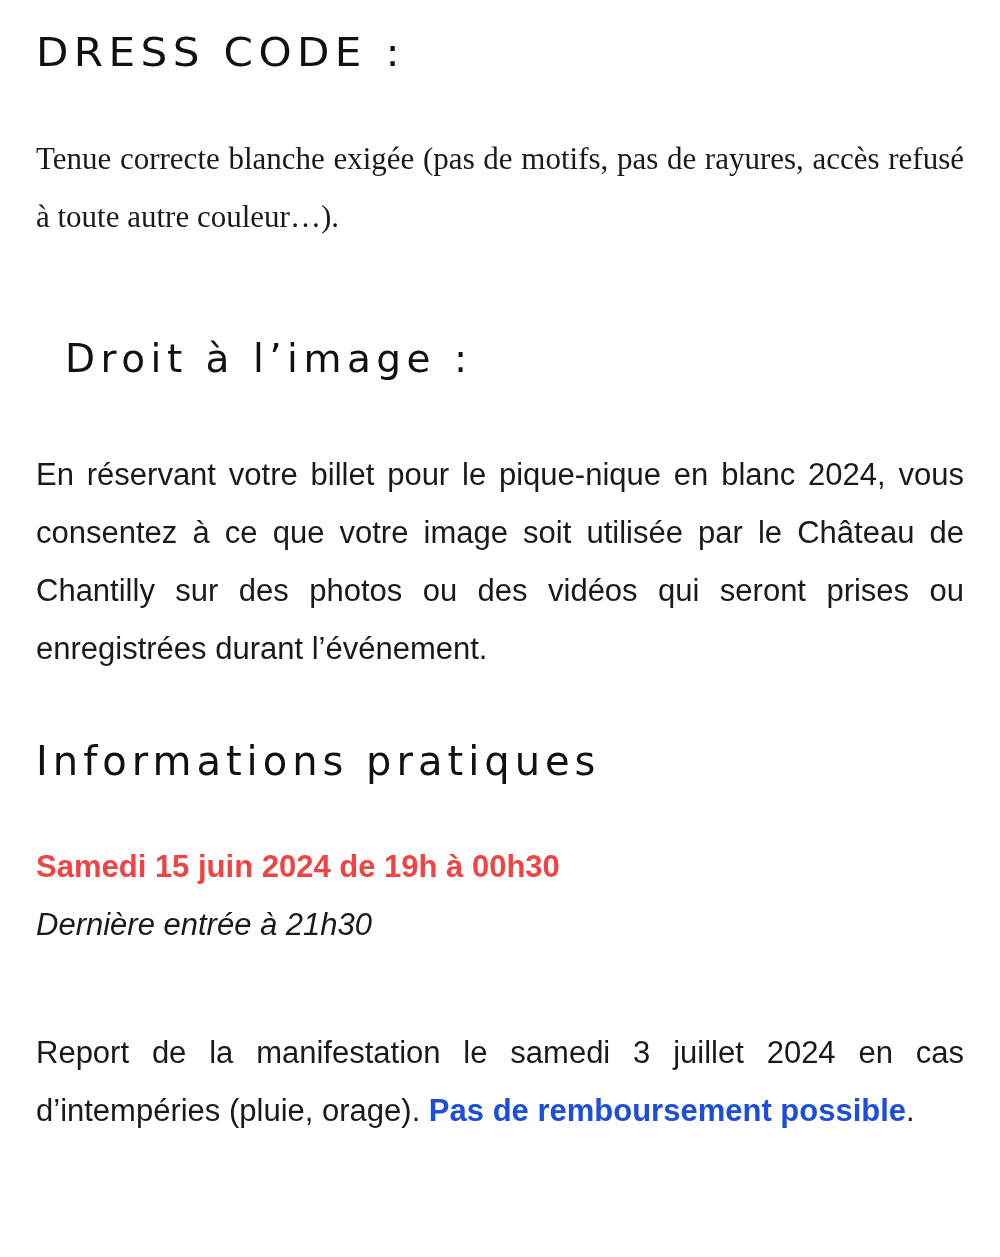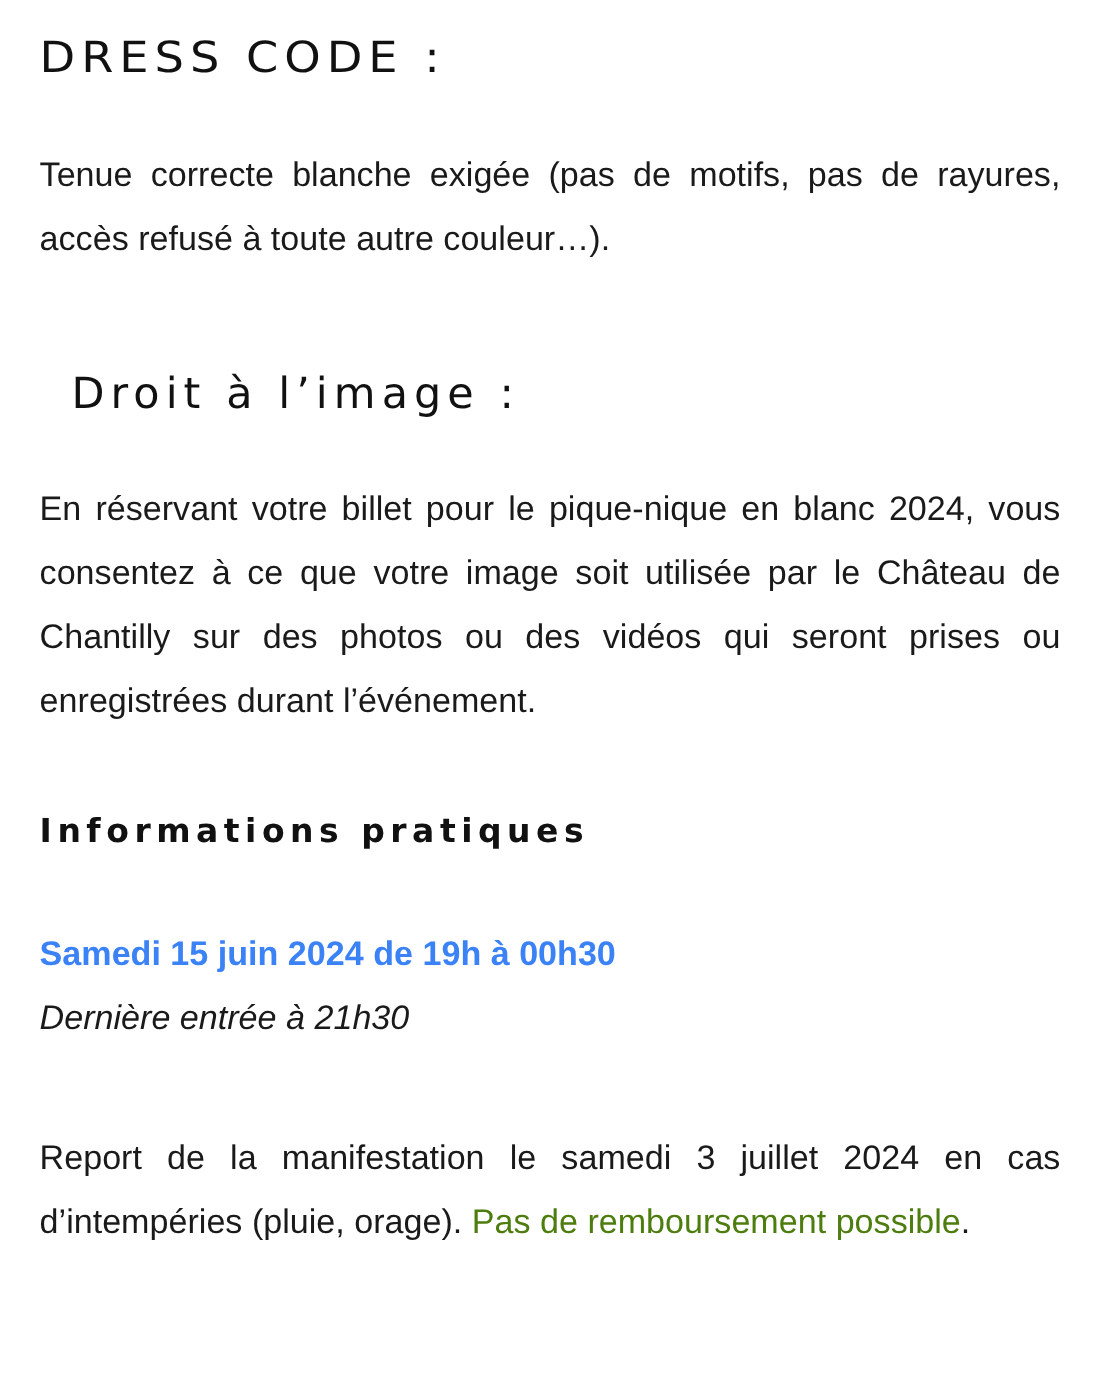--- a/index.html
+++ b/index.html
@@ -38,54 +38,53 @@
       transform-origin: left center;
     }
     .h-droit {
       top: 336px;
       font-size: 39px;
       letter-spacing: 5.5px;
       margin-left: 29px;
     }
     .h-info {
       top: 738px;
-      font-size: 30px;
+      font-size: 40px;
       letter-spacing: 5px;
-      font-weight: bold;
     }
     .para {
       position: absolute;
       left: 0;
       width: 928px;
       margin: 0;
       font-size: 31px;
       line-height: 58px;
       text-align: justify;
       color: #1a1a1a;
       font-weight: 300;
     }
-    .p-dress { top: 130px; }
-    .p-droit { top: 434px; }
+    .p-dress { top: 130px; font-family: Liberation Serif, serif; }
+    .p-droit { top: 446px; }
     .p-date {
       top: 838px;
       font-weight: bold;
       font-size: 31px;
       line-height: 58px;
-      color: #3b82f6;
+      color: #ef4444;
       text-align: left;
     }
     .p-last {
       top: 896px;
       text-align: left;
       font-style: italic;
     }
     .p-report { top: 1024px; }
     .bold {
-      font-weight: normal;
-      color: #4d7c0f;
+      font-weight: bold;
+      color: #1d4ed8;
     }
   </style>
 </head>
 <body>
 
 <div class="page">
 
   <h2 class="heading h-dress">DRESS CODE :</h2>
   <p class="para p-dress">Tenue correcte blanche exigée (pas de motifs, pas de rayures, accès refusé à toute autre couleur…).</p>
 

